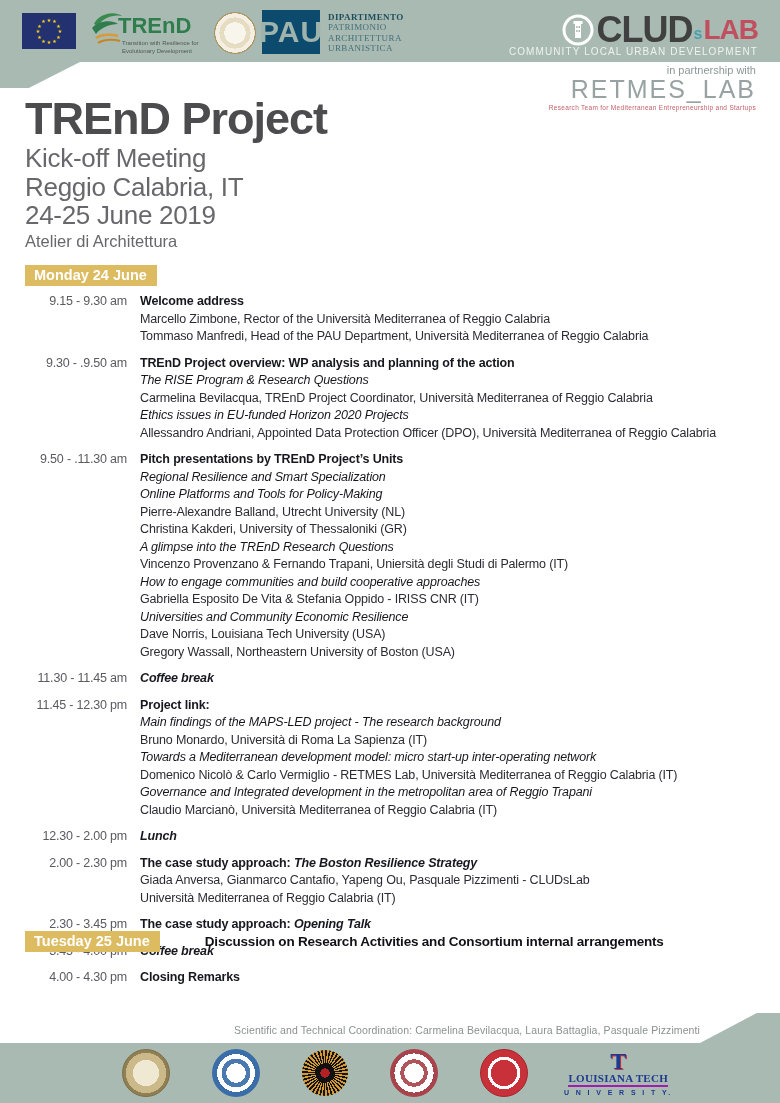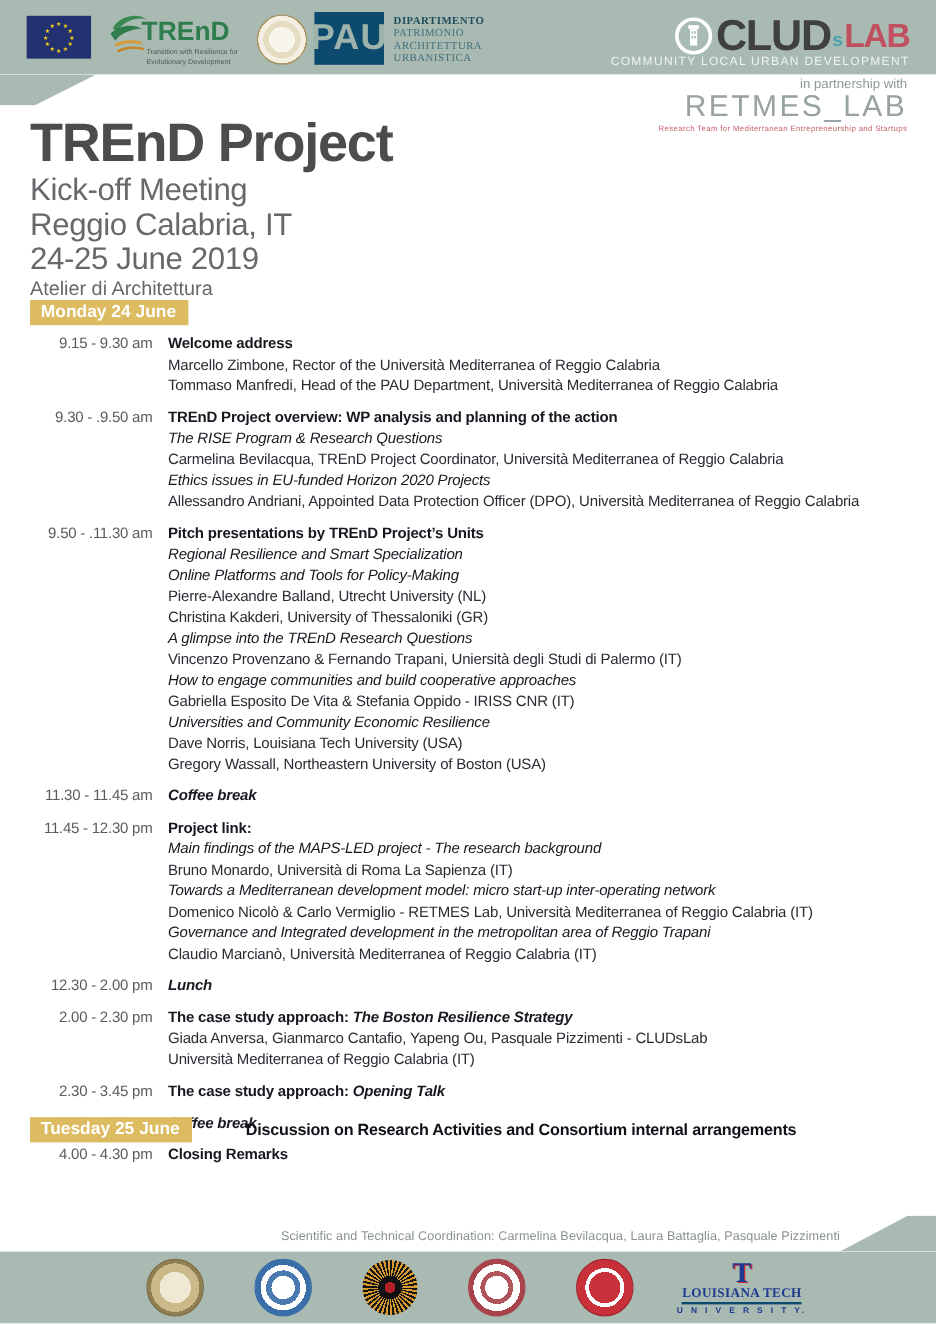--- a/index.html
+++ b/index.html
@@ -46,21 +46,21 @@
   .partner .name{color:#98a2a2;font-size:25px;letter-spacing:2px;line-height:25px;margin-top:1px;}
   .partner .sub{color:#c4606a;font-size:6.5px;letter-spacing:.3px;margin-top:2px;}
 
   
   .title-block{top:94px;left:25px;}
   .main-title{color:#4c4c4f;font-size:45px;font-weight:700;letter-spacing:-1px;line-height:50px;margin:0;}
   .sub-title{color:#68686c;font-size:26px;line-height:28.5px;letter-spacing:-.3px;}
   .venue{color:#68686c;font-size:16.5px;line-height:20px;margin-top:1px;}
 
   
-  .schedule{top:250px;left:25px;width:740px;}
+  .schedule{top:265px;left:25px;width:740px;}
   .day-badge{display:inline-block;background:#ddbb60;color:#ffffff;font-weight:700;
     font-size:14.5px;line-height:21px;padding:0 10px 0 9px;min-width:93px;}
   .sessions{margin-top:7px;}
   .session-row{display:flex;margin-bottom:9px;}
   .session-time{width:102px;flex:0 0 102px;text-align:right;color:#5a5a60;
     font-size:12.5px;line-height:17.5px;letter-spacing:-.2px;}
   .session-content{margin-left:13px;width:640px;}
   .session-content p.line{margin:0;font-size:12.5px;line-height:17.5px;letter-spacing:-.15px;color:#2b2b33;}
   .sb{font-weight:700;color:#17171f;}
   .si{font-style:italic;color:#17171f;}
@@ -88,21 +88,21 @@
       repeating-conic-gradient(#141414 0deg 5deg,#d69a2e 5deg 10deg);
       border-radius:50%;}
   .seal-red-open{background:radial-gradient(circle,#ffffff 0 30%,#b0545c 30% 42%,#ffffff 42% 60%,#a8434c 60% 82%,#ffffff 82%);
     border:1px solid #a8434c;}
   .seal-ne{background:radial-gradient(circle,#c8303a 0 40%,#ffffff 40% 50%,#c8303a 50% 85%,#ffffff 85%);
     border:1px solid #a3242d;}
   .latech{display:flex;flex-direction:column;align-items:center;margin-left:-6px;}
   .latech-t{font-family:"Liberation Serif",serif;font-weight:700;font-size:24px;line-height:22px;
     color:#1e3a8f;text-shadow:1px 1px 0 #c8303a;}
   .latech-name{font-family:"Liberation Serif",serif;font-weight:700;font-size:11px;color:#1e3a8f;
-    letter-spacing:.3px;border-bottom:2px solid #0c4a6e;padding-bottom:1px;}
+    letter-spacing:.3px;border-bottom:2px solid #a21caf;padding-bottom:1px;}
   .latech-univ{font-size:7px;color:#1e3a8f;letter-spacing:2.4px;margin-top:2px;font-weight:700;}
 </style>
 </head>
 <body>
 
 <div class="abs header-band">
   <div class="header-inner">
 
     <svg class="eu-flag" viewBox="0 0 54 36">
       <rect x="0" y="0" width="54" height="36" fill="#243170"></rect>

